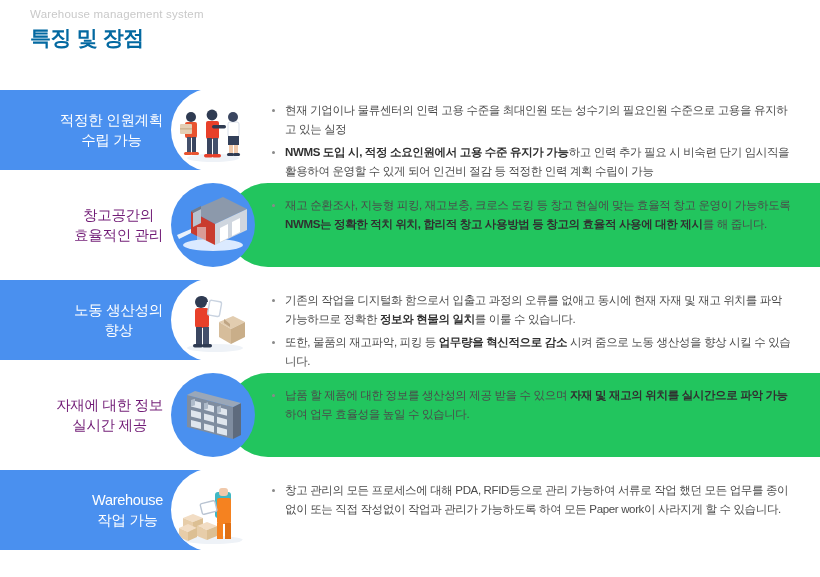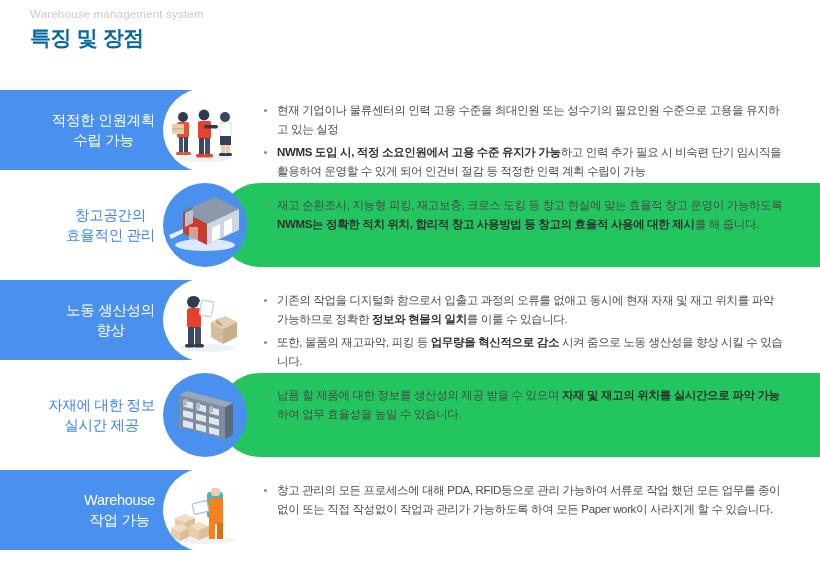--- a/index.html
+++ b/index.html
@@ -34,21 +34,21 @@
     font-weight: 700;
     color: #0369a1;
     line-height: 30px;
     letter-spacing: -0.4px;
     margin-top: 1px;
   }
 
   
   .rows {
     position: absolute;
-    left: 0;
+    left: 8px;
     top: 88px;
     width: 690px;
   }
   .row {
     position: relative;
     width: 820px;
     height: 95px;
     box-sizing: border-box;
   }
 
@@ -75,21 +75,21 @@
   }
   .pill-label {
     font-size: 14.5px;
     font-weight: 400;
     line-height: 20px;
     text-align: center;
     letter-spacing: -0.3px;
     white-space: pre-line;
   }
   .row--blue .pill-label { color: #ffffff; }
-  .row--light .pill-label { color: #3b82f6; }
+  .row--light .pill-label { color: #701a75; }
 
   
   .circle {
     position: absolute;
     left: 163px;
     top: 0px;
     width: 84px;
     height: 84px;
     border-radius: 50%;
     z-index: 3;

